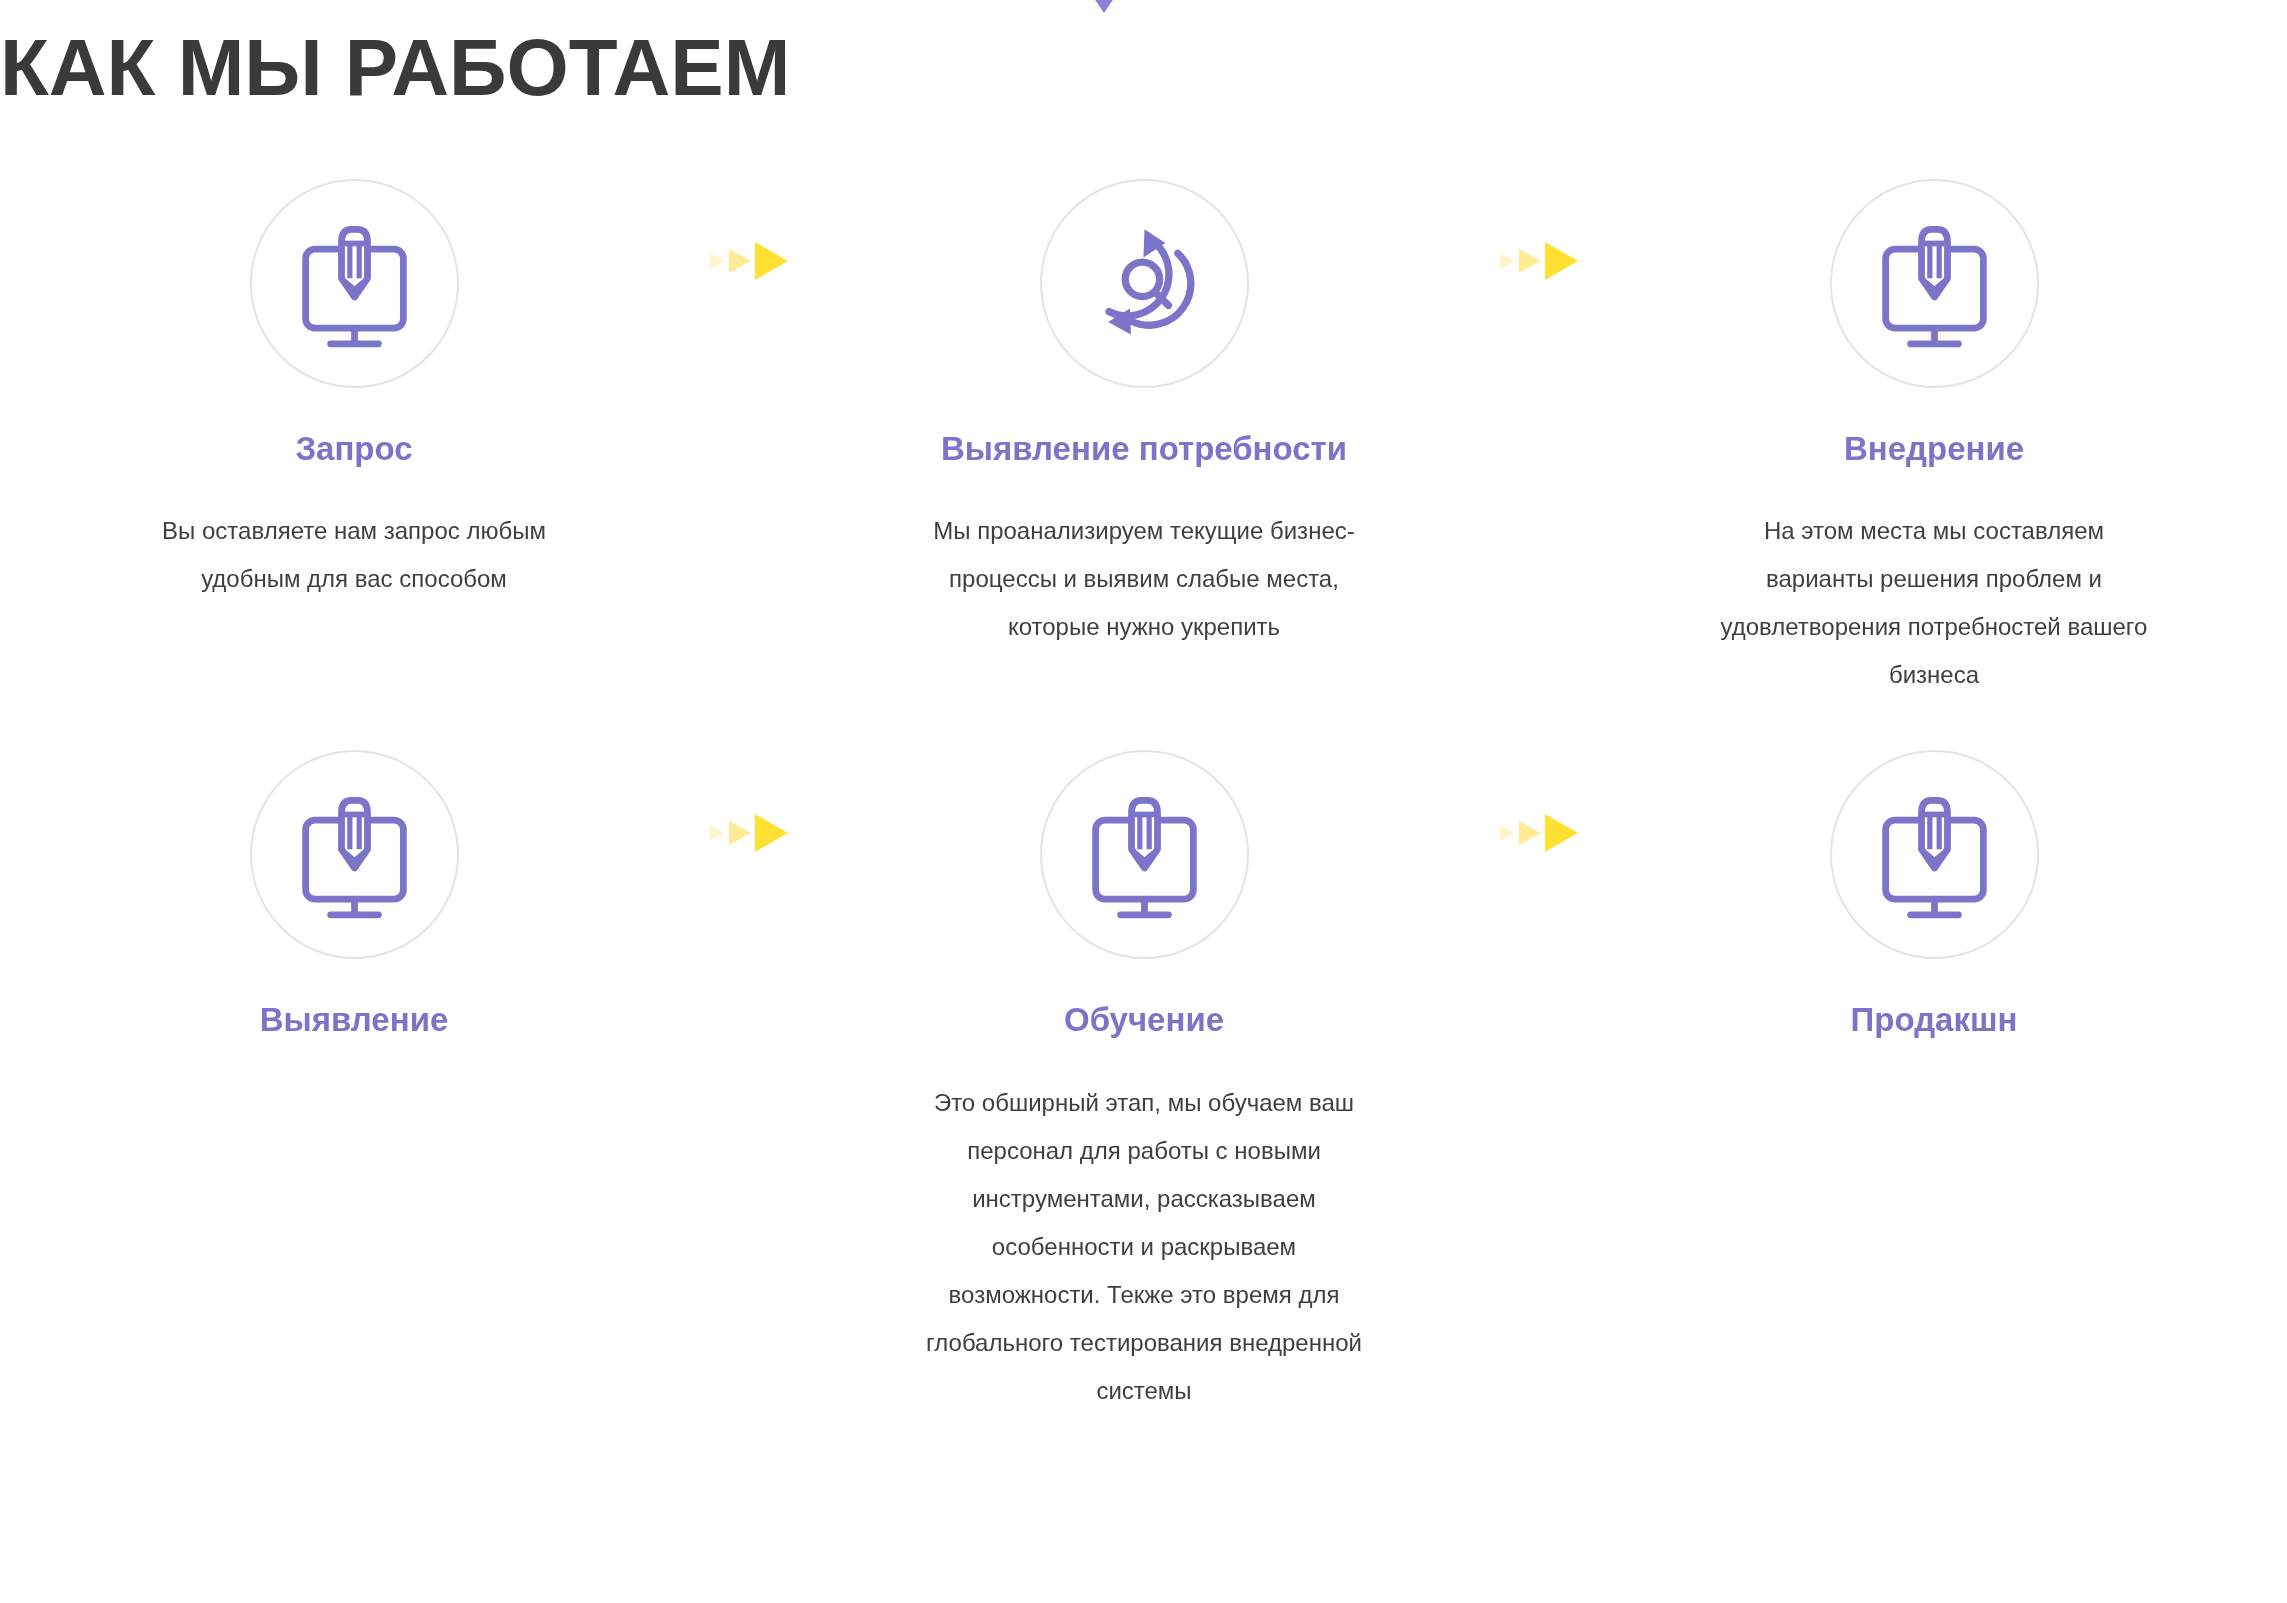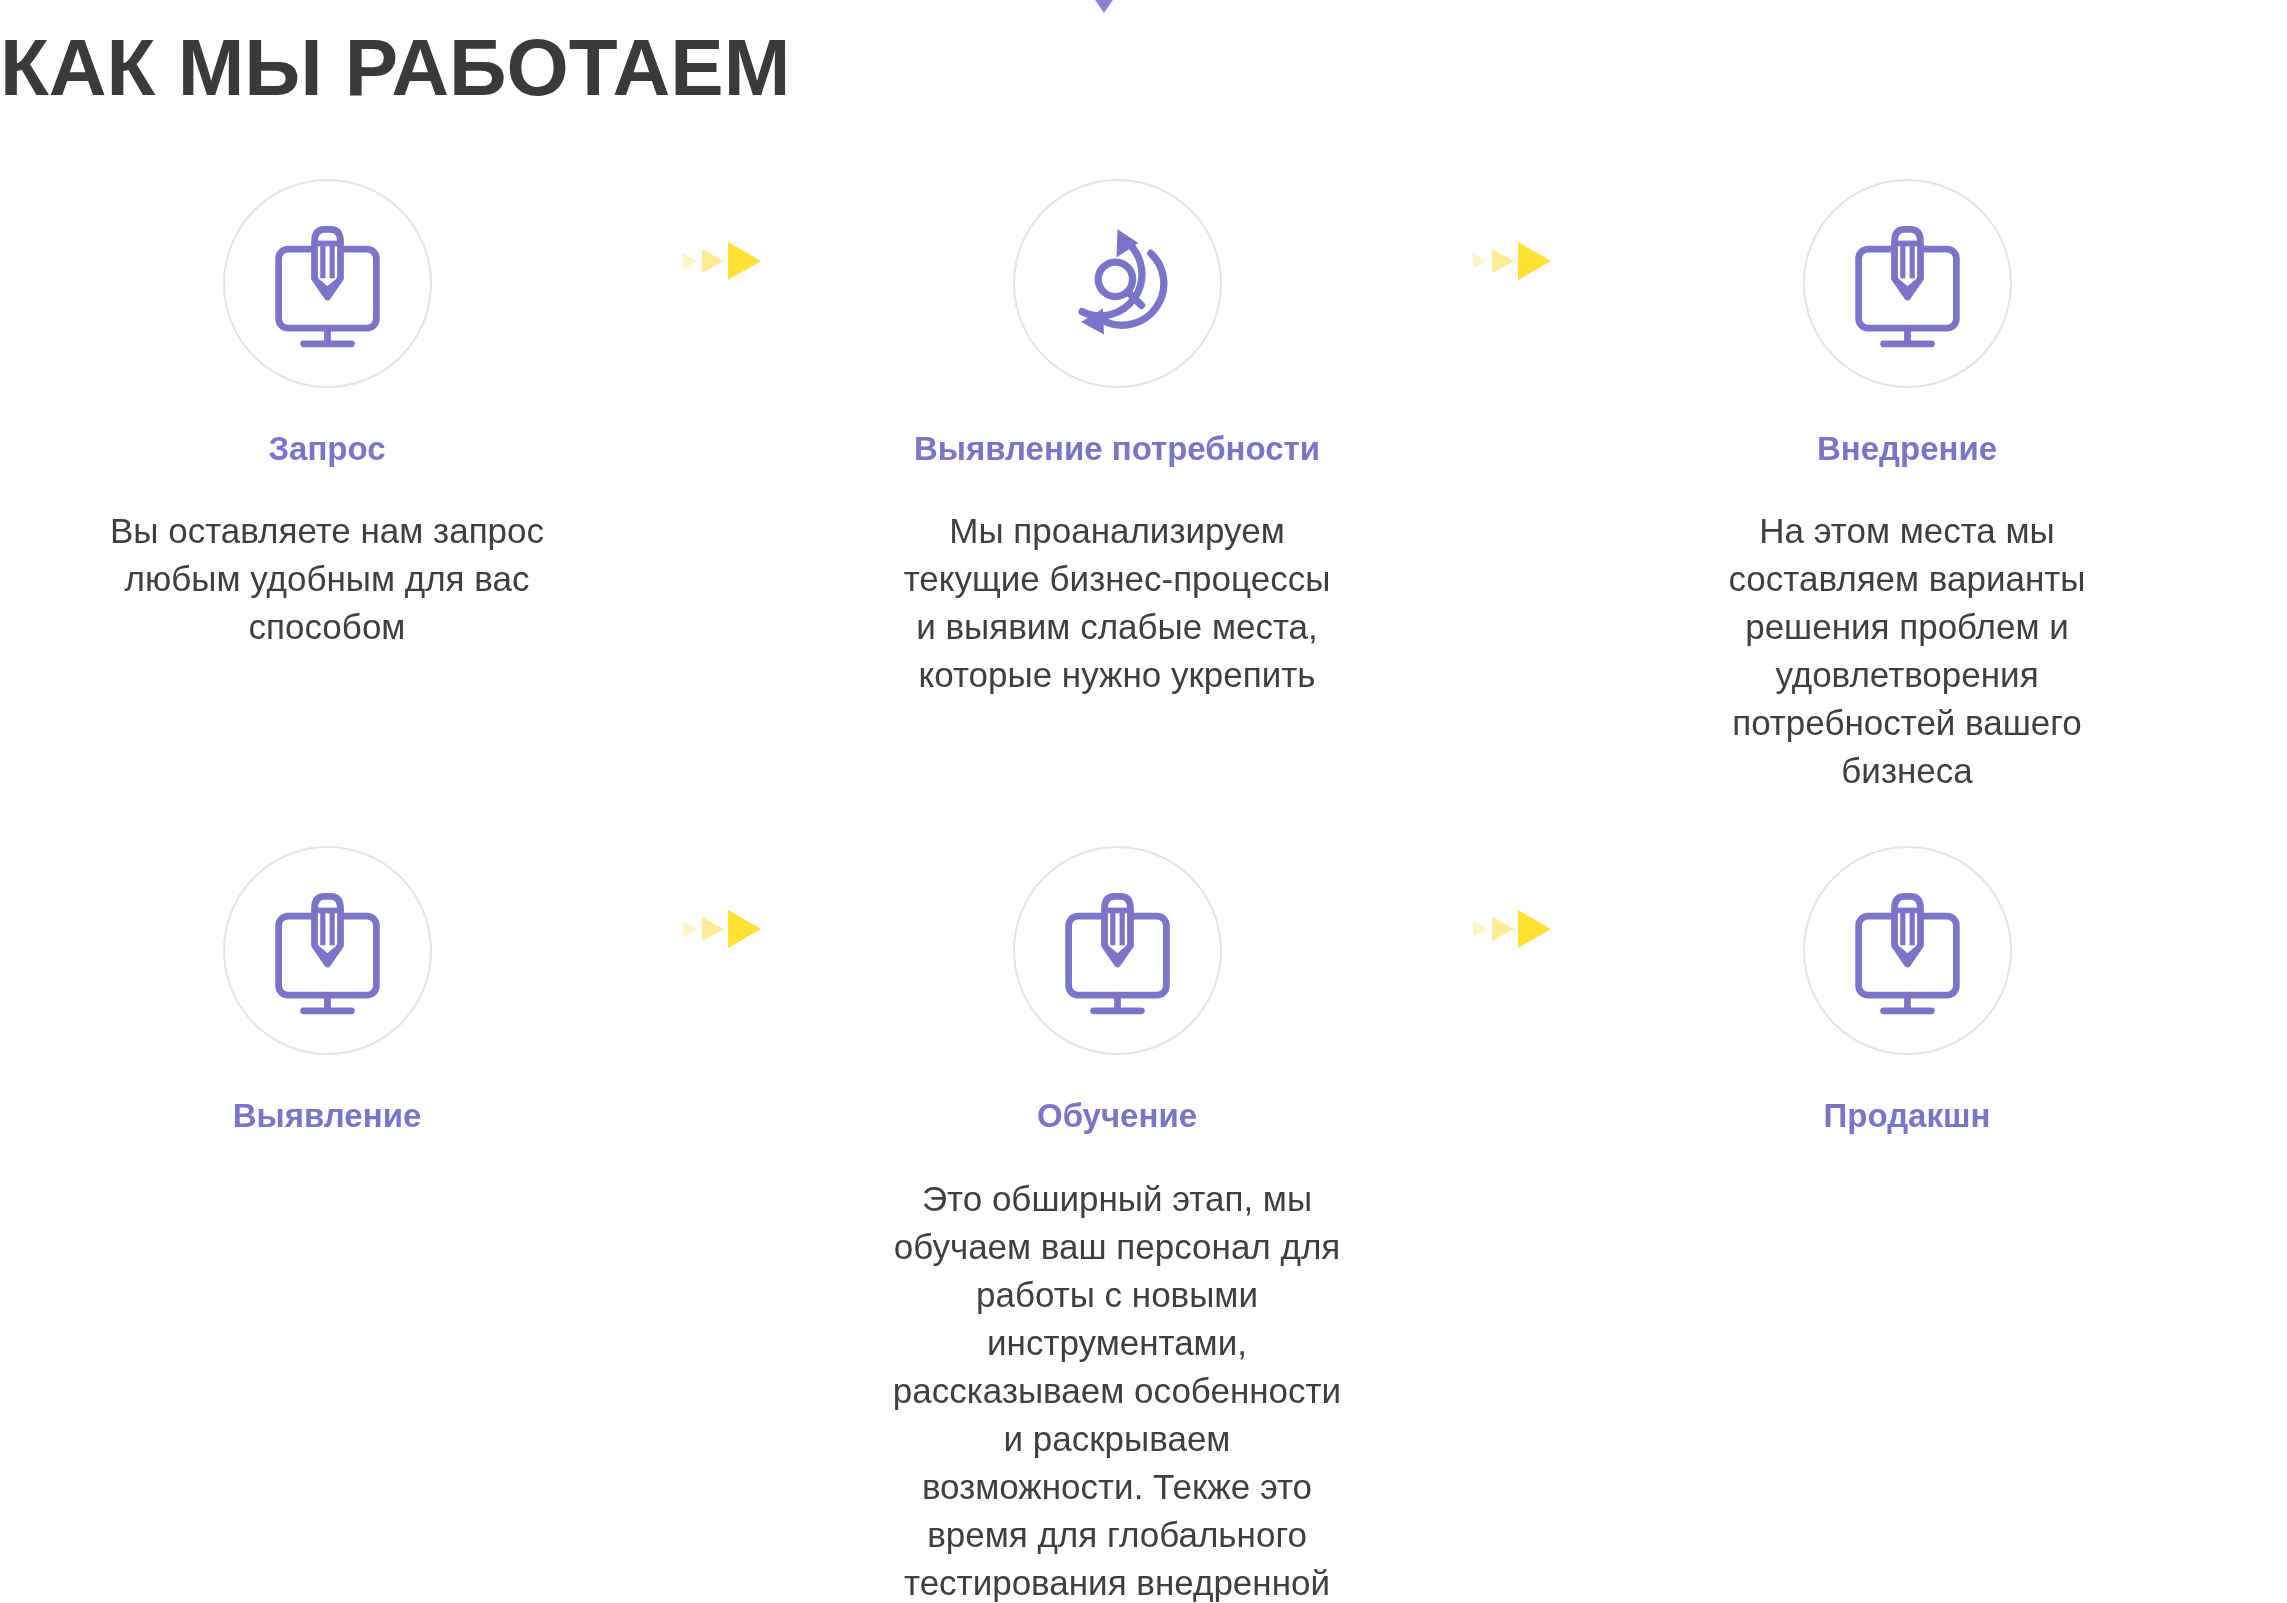--- a/index.html
+++ b/index.html
@@ -31,20 +31,21 @@
     font-weight: bold;
     letter-spacing: 0px;
     color: #3a3a3a;
   }
 
   .steps-row {
     display: grid;
     grid-template-columns: 480px 310px 480px 310px 480px;
     padding-left: 87px;
     align-items: start;
+    margin-left: 27px;
   }
   .steps-row.row-1 { margin-top: 65px; }
   .steps-row.row-2 { margin-top: 51px; }
 
   .step {
     display: flex;
     flex-direction: column;
     align-items: center;
     text-align: center;
   }
@@ -65,21 +66,21 @@
     margin-top: 41px;
     font-size: 33px;
     font-weight: bold;
     color: #7b74c8;
     line-height: 1.2;
   }
 
   .step-desc {
     margin-top: 39px;
     max-width: 453px;
-    font-size: 35px;
+    font-size: 24px;
     line-height: 48px;
     color: #3f3f3f;
   }
 
   
   .arrow-cell {
     display: flex;
     justify-content: center;
     align-items: center;
     margin-top: 61px;

